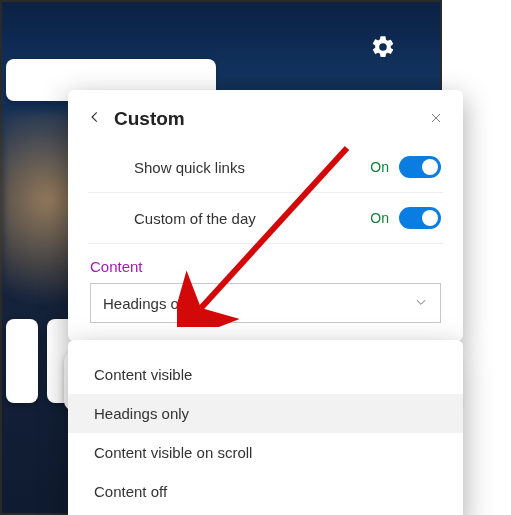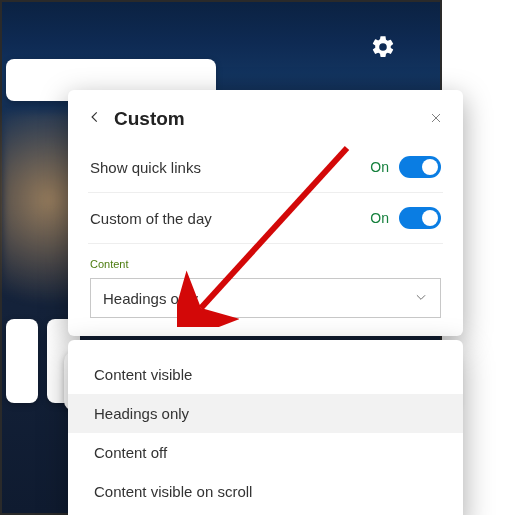--- a/index.html
+++ b/index.html
@@ -42,36 +42,36 @@
   .panel-header {
     display: flex; align-items: center; padding: 4px 16px 12px 16px;
   }
   .back-btn { width: 22px; height: 22px; display:flex; align-items:center; justify-content:center; cursor:pointer; margin-right: 8px; }
   .back-btn svg { width: 14px; height: 14px; stroke:#333; stroke-width:2; fill:none; }
   .panel-title { font-size: 19px; font-weight: 600; color:#222; }
   .close-btn { margin-left:auto; width:22px; height:22px; display:flex; align-items:center; justify-content:center; cursor:pointer; color:#555;}
   .close-btn svg { width:12px; height:12px; stroke:#555; stroke-width:1.5; }
 
   .row {
-    display:flex; align-items:center; padding: 14px 22px; font-size:15px; color:#333;
+    display:flex; align-items:center; padding: 14px 22px; font-size:15px; color:#333;margin-left:44px;
   }
   .row .spacer { flex:1; }
   .row .state { font-size:14px; color:#15803d; margin-right:10px; }
   .divider { height:1px; background:#eee; margin: 0 20px; }
 
   .toggle {
     width: 42px; height: 22px; border-radius: 11px; position: relative; cursor:pointer;
   }
   .toggle.on { background:#0a7de3; }
   .toggle .knob {
     position:absolute; width:16px; height:16px; border-radius:50%; background:#fff; top:3px;
   }
   .toggle.on .knob { right:3px; }
 
-  .section-label { padding: 14px 22px 8px 22px; font-size:11px; color:#4d7c0f; }
+  .section-label { padding: 14px 22px 8px 22px; font-size:15px; color:#a21caf; }
 
   .select {
     margin: 0 22px; height: 40px; border:1px solid #c8c8c8; display:flex; align-items:center;
     padding: 0 12px; cursor:pointer; font-size:15px; color:#333; background:#fff;
   }
   .select .spacer { flex:1; }
   .select svg { width:14px; height:14px; stroke:#666; stroke-width:1.6; fill:none; }
 
   
   .dropdown {
@@ -158,22 +158,22 @@
         <svg viewBox="0 0 24 24">
             <polyline points="5 9 12 16 19 9"></polyline>
           </svg>
       </span>
     </div>
   </div>
 
   <div class="dropdown">
     <div class="opt">Content visible</div>
     <div class="opt sel">Headings only</div>
+    <div class="opt">Content visible on scroll</div>
     <div class="opt">Content off</div>
-    <div class="opt">Content visible on scroll</div>
   </div>
 
   <svg class="arrow" viewBox="0 0 180 185">
     <defs>
       <marker id="ah" markerWidth="14" markerHeight="14" refX="3" refY="6" orient="auto">
         <path d="M0,0 L12,6 L0,12 L3,6 Z" fill="#d30808"></path>
       </marker>
     </defs>
     <line x1="170" y1="6" x2="24" y2="166" stroke="#d30808" stroke-width="6" marker-end="url(#ah)"></line>
   </svg>

